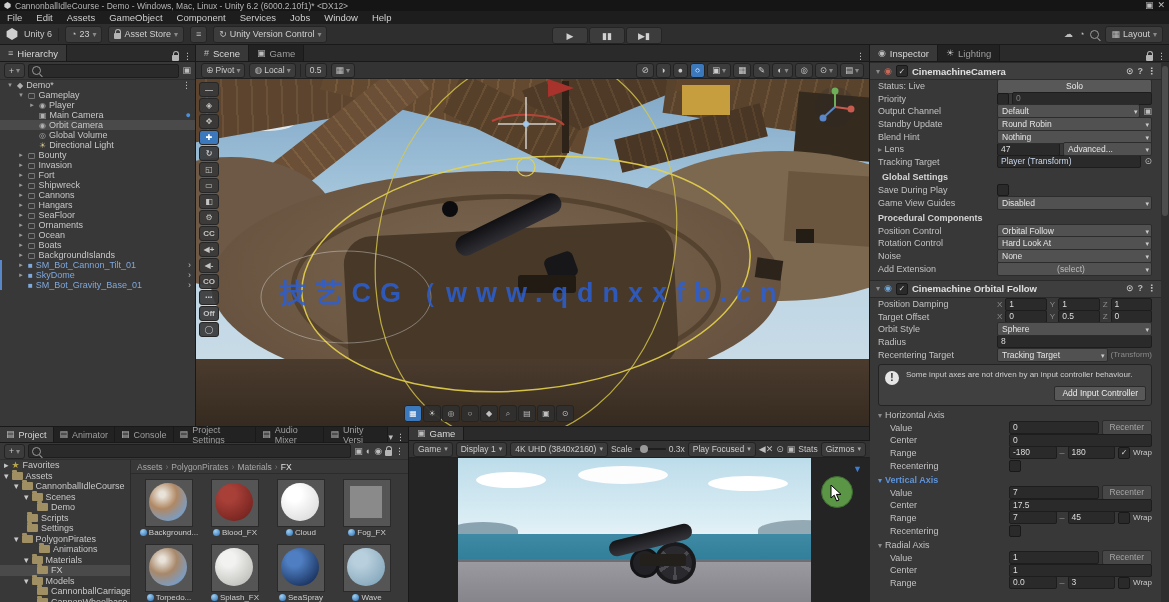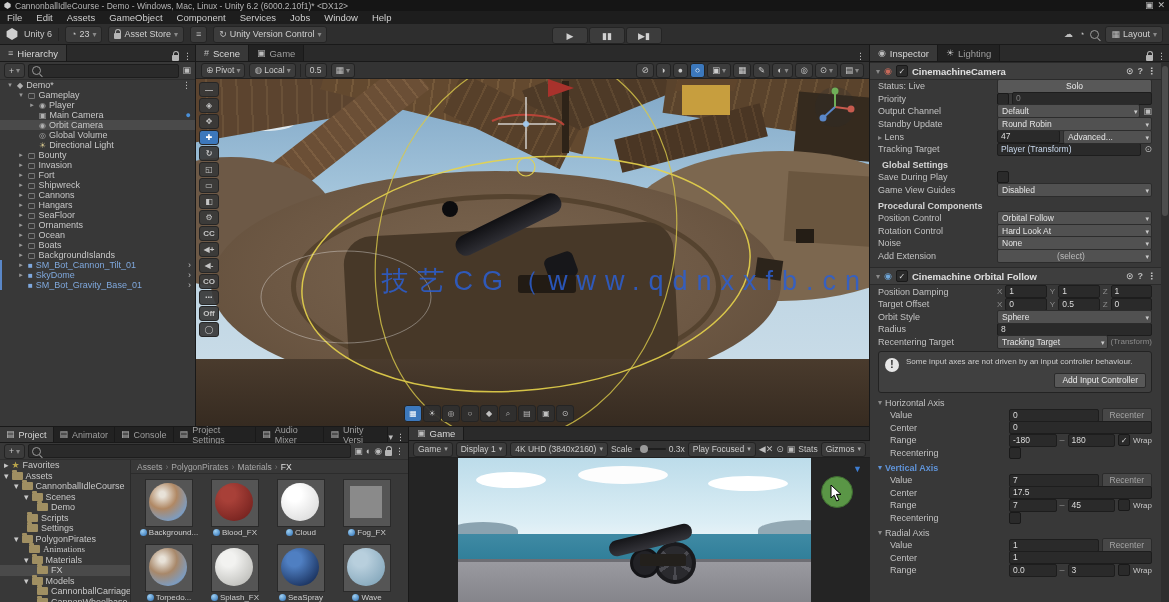--- a/index.html
+++ b/index.html
@@ -42,21 +42,21 @@
   .hrow .exp{width:8px;text-align:center;color:#9a9a9a;font-size:7px;flex:none;}
   .hrow .gi{font-size:8px;color:#b0b0b0;flex:none;}
   .hrow.pref{color:#7fa8dd;}
   .hrow .bar{position:absolute;left:0;top:0;bottom:0;width:2px;background:#5a87c8;}
   #scene{left:196px;top:45px;width:673px;height:381px;background:#333;}
   #stoolbar{position:absolute;left:0;top:17px;width:673px;height:17px;background:#333;border-bottom:1px solid #202020;box-sizing:border-box;display:flex;align-items:center;gap:4px;padding:0 5px;}
   .mini{background:#3c3c3c;border:1px solid #232323;border-radius:3px;height:13px;display:inline-flex;align-items:center;gap:2px;padding:0 4px;font-size:8.5px;color:#ccc;}
   .mini.act{background:#3c78bc;color:#fff;}
   #viewport{position:absolute;left:0;top:34px;width:673px;height:347px;overflow:hidden;background:linear-gradient(#7fa6c6 0%,#a5c6dc 34%,#c0d6e4 60%,#cfe0ea 100%);}
   #viewport .shp{position:absolute;}
-  #watermark{position:absolute;left:0;top:184px;width:100%;text-align:right;font-size:27px;font-weight:normal;color:#2b5fd3;letter-spacing:9px;opacity:.85;}
+  #watermark{position:absolute;left:0;top:196px;width:100%;text-align:center;font-size:27px;font-weight:bold;color:#2b5fd3;letter-spacing:9px;opacity:.85;}
   #ltools{position:absolute;left:3px;top:3px;width:20px;display:flex;flex-direction:column;gap:1px;}
   #ltools .lt{height:13px;background:rgba(56,56,56,.92);border:1px solid #262626;border-radius:3px;display:flex;align-items:center;justify-content:center;font-size:8px;color:#c5c5c5;font-weight:bold;}
   #ltools .lt.act{background:#3c78bc;color:#fff;}
   #boverlay{position:absolute;left:208px;bottom:4px;display:flex;gap:1px;}
   #boverlay .lt{width:16px;height:15px;background:rgba(47,47,47,.95);border:1px solid #242424;border-radius:3px;display:flex;align-items:center;justify-content:center;font-size:8px;color:#c0c0c0;}
   #boverlay .lt.act{background:#3c78bc;color:#fff;}
   #inspector{left:869px;top:45px;width:300px;height:557px;background:#383838;border-left:1px solid #191919;box-sizing:border-box;}
   #icontent{position:absolute;left:0;top:17px;width:292px;height:540px;overflow:hidden;}
   #iscroll{position:absolute;right:0;top:17px;width:8px;height:540px;background:#2e2e2e;}
   #iscroll .thumb{position:absolute;left:1px;top:4px;width:6px;height:150px;background:#4d4d4d;border-radius:3px;}
@@ -495,20 +495,26 @@
             <span class="ico">▣</span>
           </span>
         </div>
         <div class="irow">
           <span class="ilabel">Standby Update</span>
           <span class="ifld">
             <span class="dd">Round Robin</span>
           </span>
         </div>
         <div class="irow">
+          <span class="ilabel">Blend Hint</span>
+          <span class="ifld">
+            <span class="dd">Nothing</span>
+          </span>
+        </div>
+        <div class="irow">
           <span class="ilabel"><span class="chev">▸</span><span> Lens</span></span>
           <span class="ifld">
             <span class="tf">47</span>
             <span class="dd" style="flex: 0 0 72px;">Advanced...</span>
           </span>
         </div>
         <div class="irow">
           <span class="ilabel">Tracking Target</span>
           <span class="ifld">
             <span class="tf" style="color: rgb(200, 216, 236);">Player (Transform)</span>
@@ -785,21 +791,21 @@
         <div class="prow" style="padding-left: 24px;">
           <span class="exp"></span>
           <span class="folder"></span>
           <span>Settings</span>
         </div>
         <div class="prow" style="padding-left: 14px;">
           <span class="exp">▾</span>
           <span class="folder"></span>
           <span>PolygonPirates</span>
         </div>
-        <div class="prow" style="padding-left: 26px; font-family: Liberation Serif, serif;">
+        <div class="prow" style="padding-left: 36px;">
           <span class="exp"></span>
           <span class="folder"></span>
           <span>Animations</span>
         </div>
         <div class="prow" style="padding-left: 24px;">
           <span class="exp">▾</span>
           <span class="folder"></span>
           <span>Materials</span>
         </div>
         <div class="prow sel" style="padding-left: 34px;">

